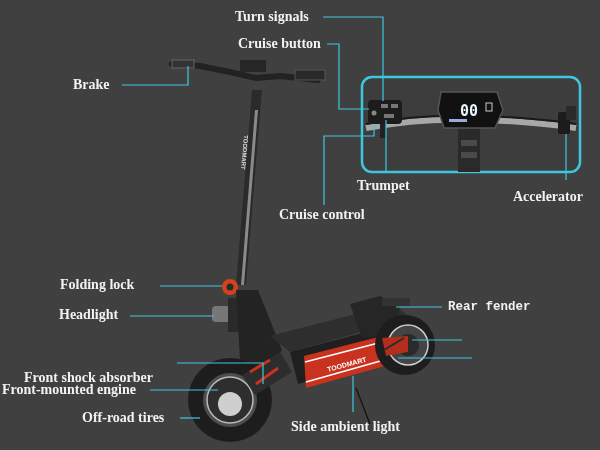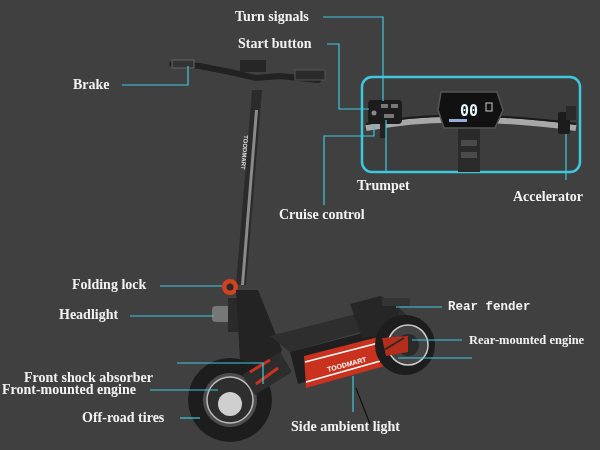--- a/index.html
+++ b/index.html
@@ -116,26 +116,25 @@
       <polyline points="396,307 442,307"></polyline>
 
       <polyline points="412,340 462,340"></polyline>
 
       <polyline points="398,358 472,358"></polyline>
     </g>
     <line x1="370" y1="424" x2="356" y2="388" stroke="#111" stroke-width="1.2"></line>
   </svg>
 
   <div class="label" style="left:235px; top:9px;">Turn signals</div>
-  <div class="label" style="left:238px; top:36px;">Start button</div>
+  <div class="label" style="left:238px; top:36px;">Cruise button</div>
   <div class="label" style="left:73px;  top:77px;">Brake</div>
   <div class="label" style="left:357px; top:178px;text-align:center;">Trumpet</div>
   <div class="label" style="left:513px; top:189px;">Accelerator</div>
   <div class="label" style="left:279px; top:207px;">Cruise control</div>
-  <div class="label" style="left:72px;  top:277px;text-align:center;">Folding lock</div>
+  <div class="label" style="left:60px;  top:277px;text-align:center;">Folding lock</div>
   <div class="label" style="left:59px;  top:307px;">Headlight</div>
   <div class="label sm" style="left:448px; top:299px;font-family:Liberation Mono, monospace;">Rear fender</div>
-  <div class="label sm" style="left:469px; top:332px;">Rear-mounted engine</div>
   <div class="label" style="left:24px;  top:370px;">Front shock absorber</div>
   <div class="label" style="left:2px;   top:382px;">Front-mounted engine</div>
   <div class="label" style="left:82px;  top:410px;">Off-road tires</div>
   <div class="label" style="left:291px; top:419px;">Side ambient light</div>
 </div>
 
 </body></html>

